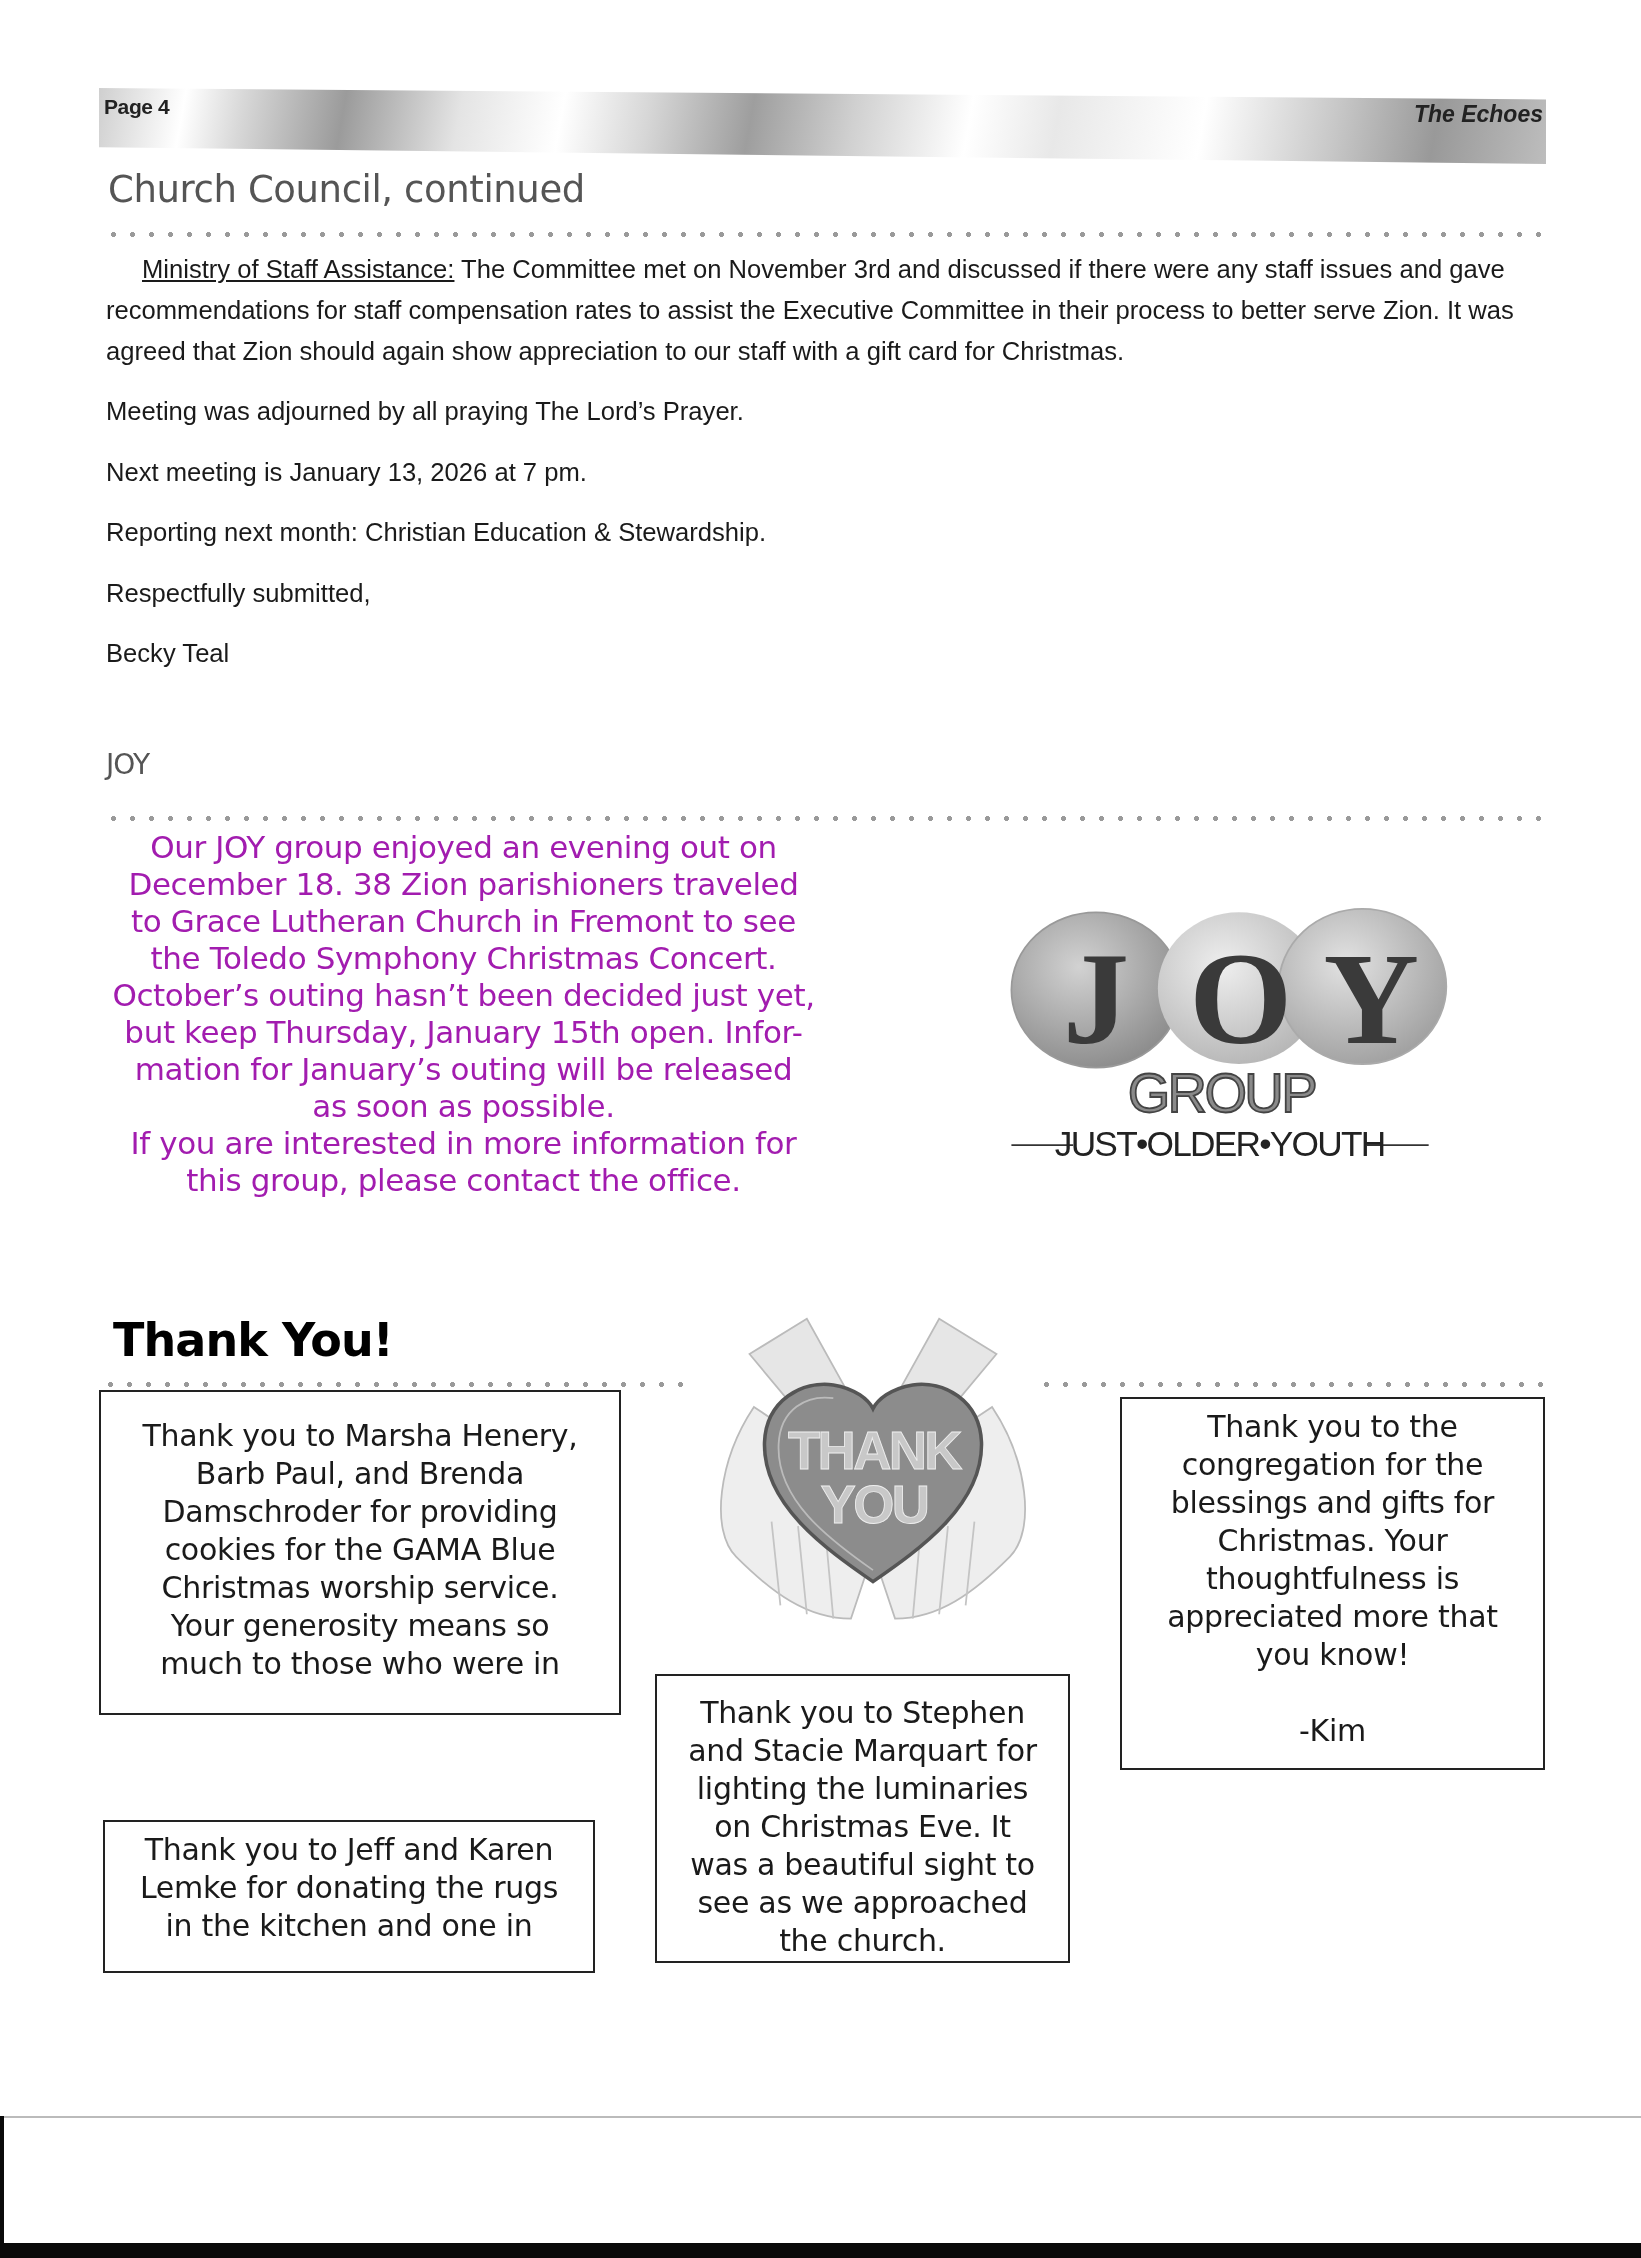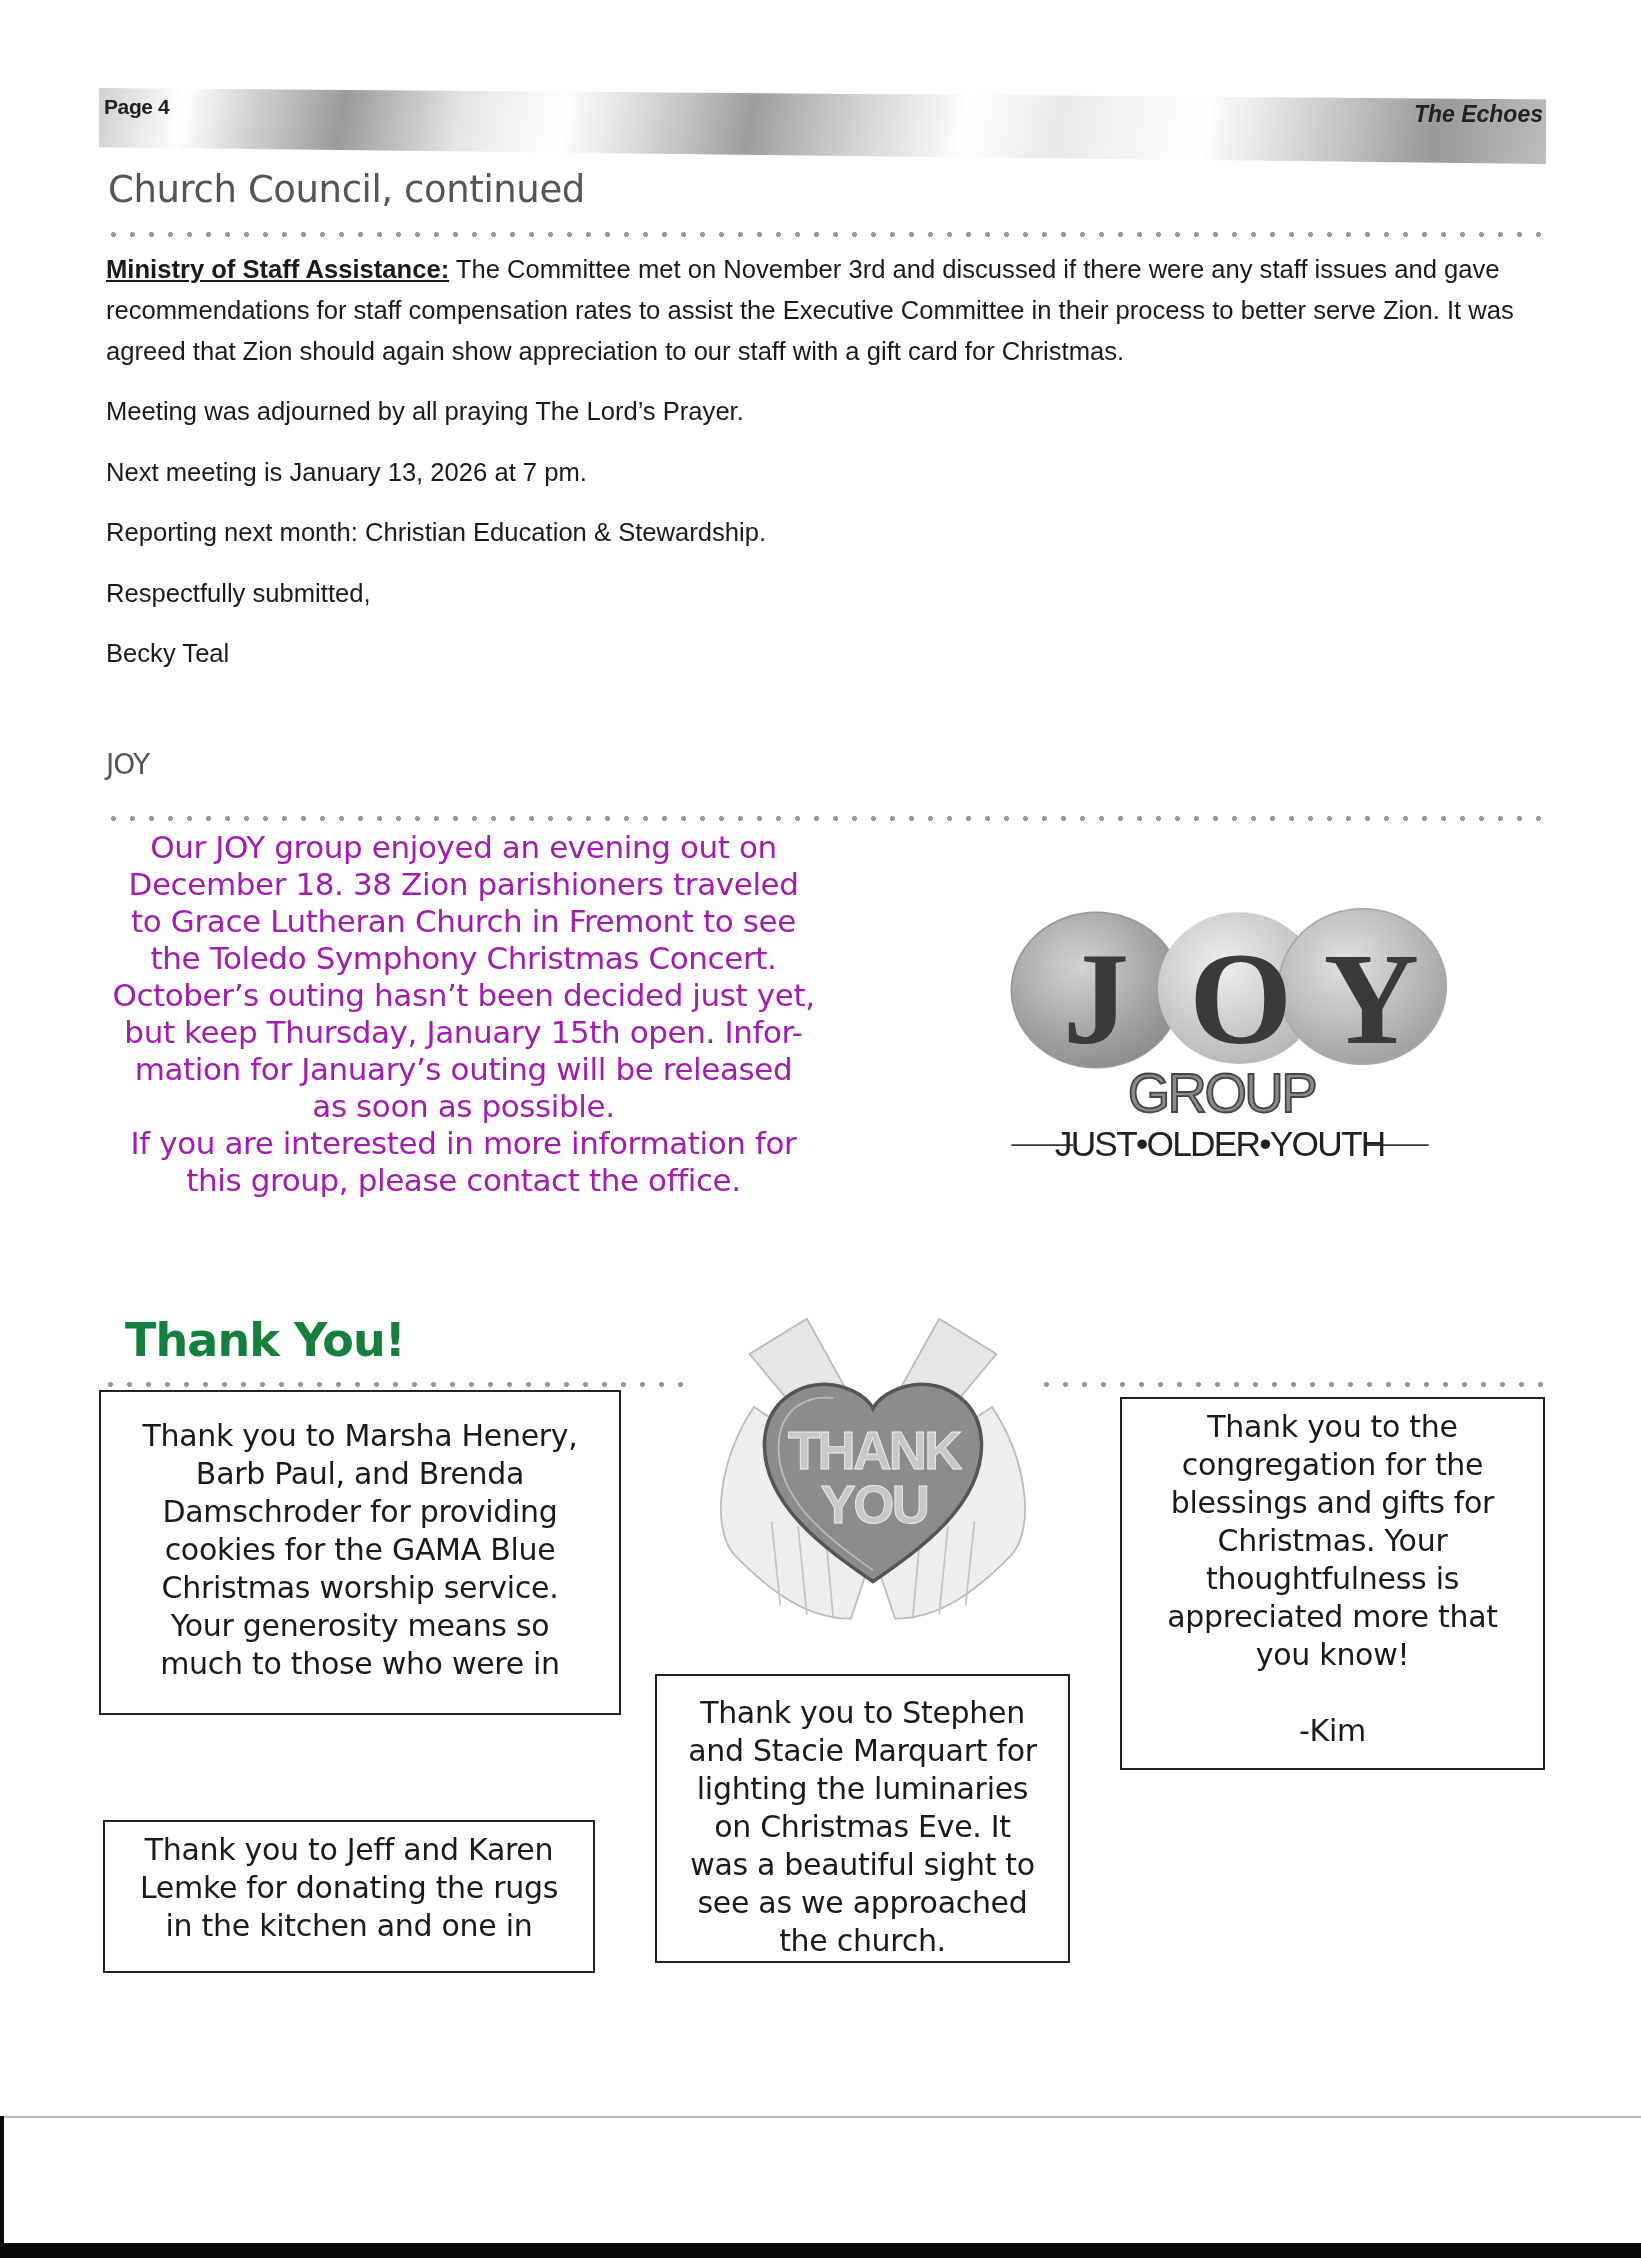--- a/index.html
+++ b/index.html
@@ -22,21 +22,21 @@
     font-family: "DejaVu Sans", sans-serif; color: #555; font-weight: normal;
   }
   .dots {
     height: 7px;
     background-image: radial-gradient(circle, #9a9a9a 2.3px, transparent 2.6px);
     background-size: 19px 7px; background-repeat: repeat-x;
   }
   .body-text {
     font-family: "Liberation Sans", sans-serif; font-size: 25.6px; line-height: 41px; color: #1a1a1a;
   }
-  .body-text u { font-weight: bold; text-decoration: underline; }
+  .body-text u { font-weight: normal; text-decoration: underline; margin-left: 36px; }
   .para { margin: 0 0 19.4px 0; }
   .joy-text {
     left: 106px; top: 829px; width: 715px; text-align: center;
     font-family: "DejaVu Sans", sans-serif; font-size: 31px; line-height: 37px; color: #a21caf;
     letter-spacing: -0.4px;
   }
   .box {
     border: 2.6px solid #222; text-align: center;
     font-family: "DejaVu Sans", sans-serif; font-size: 30px; line-height: 38px; color: #1a1a1a;
     box-sizing: border-box; letter-spacing: -0.3px;
@@ -104,21 +104,21 @@
     <text x="118" y="172" text-anchor="middle" font-family="Liberation Serif, serif" font-weight="bold" font-size="150" fill="#3a3a3a">J</text>
     <text x="282" y="172" text-anchor="middle" font-family="Liberation Serif, serif" font-weight="bold" font-size="150" fill="#3a3a3a">O</text>
     <text x="430" y="172" text-anchor="middle" font-family="Liberation Serif, serif" font-weight="bold" font-size="150" fill="#3a3a3a">Y</text>
     <text x="260" y="250" text-anchor="middle" font-family="Liberation Sans, sans-serif" font-size="62" fill="#8a8a8a" stroke="#444" stroke-width="2" letter-spacing="-3">GROUP</text>
     <line x1="22" y1="288" x2="92" y2="288" stroke="#333" stroke-width="2"></line>
     <line x1="425" y1="288" x2="495" y2="288" stroke="#333" stroke-width="2"></line>
     <text x="258" y="300" text-anchor="middle" font-family="Liberation Sans, sans-serif" font-size="40" fill="#222" letter-spacing="-2">JUST•OLDER•YOUTH</text>
   </svg>
 </div>
 
-<div class="abs section-title" style="left:113px; top:1313px; font-size:46px; font-weight:bold; color:#15803d; letter-spacing:-0.9px;margin-left:12px;">Thank You!</div>
+<div class="abs section-title" style="left:113px; top:1313px; font-size:46px; font-weight:bold; color:#000000; letter-spacing:-0.9px;">Thank You!</div>
 <div class="abs dots" style="left:101px; top:1381px; width:596px;"></div>
 <div class="abs dots" style="left:1037px; top:1381px; width:512px;"></div>
 
 <div class="abs thankyou-img">
   <svg width="344" height="331" viewBox="0 0 390 375">
 
     <path d="M55 60 L120 20 L170 110 L130 150 Z" fill="#e6e6e6" stroke="#bbb" stroke-width="2"></path>
     <path d="M335 60 L270 20 L220 110 L260 150 Z" fill="#e6e6e6" stroke="#bbb" stroke-width="2"></path>
 
     <path d="M60 120 C20 180 10 260 40 290 C80 330 120 360 170 360 L190 300 L150 180 Z" fill="#eeeeee" stroke="#bbb" stroke-width="2"></path>

